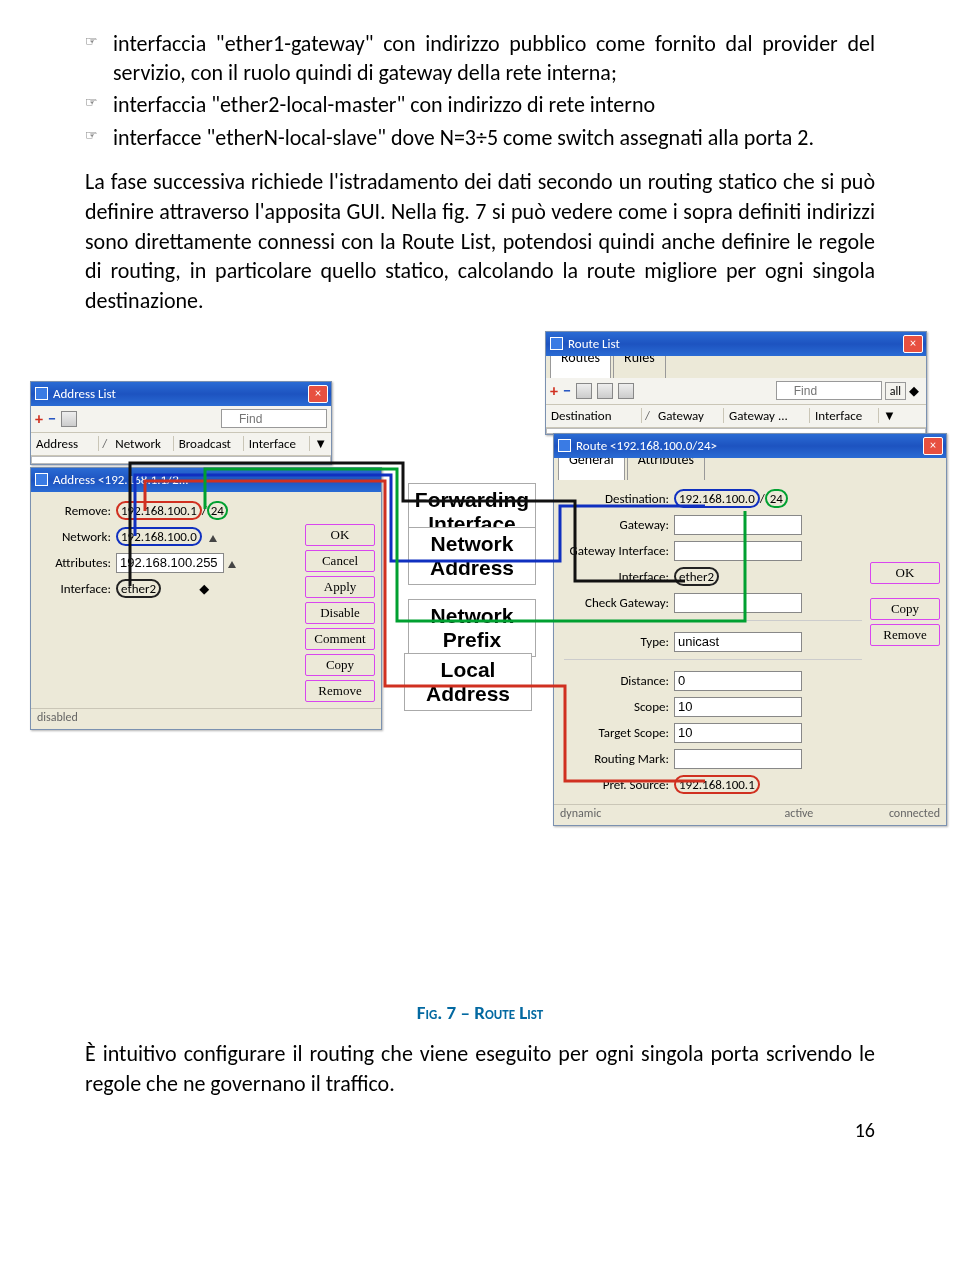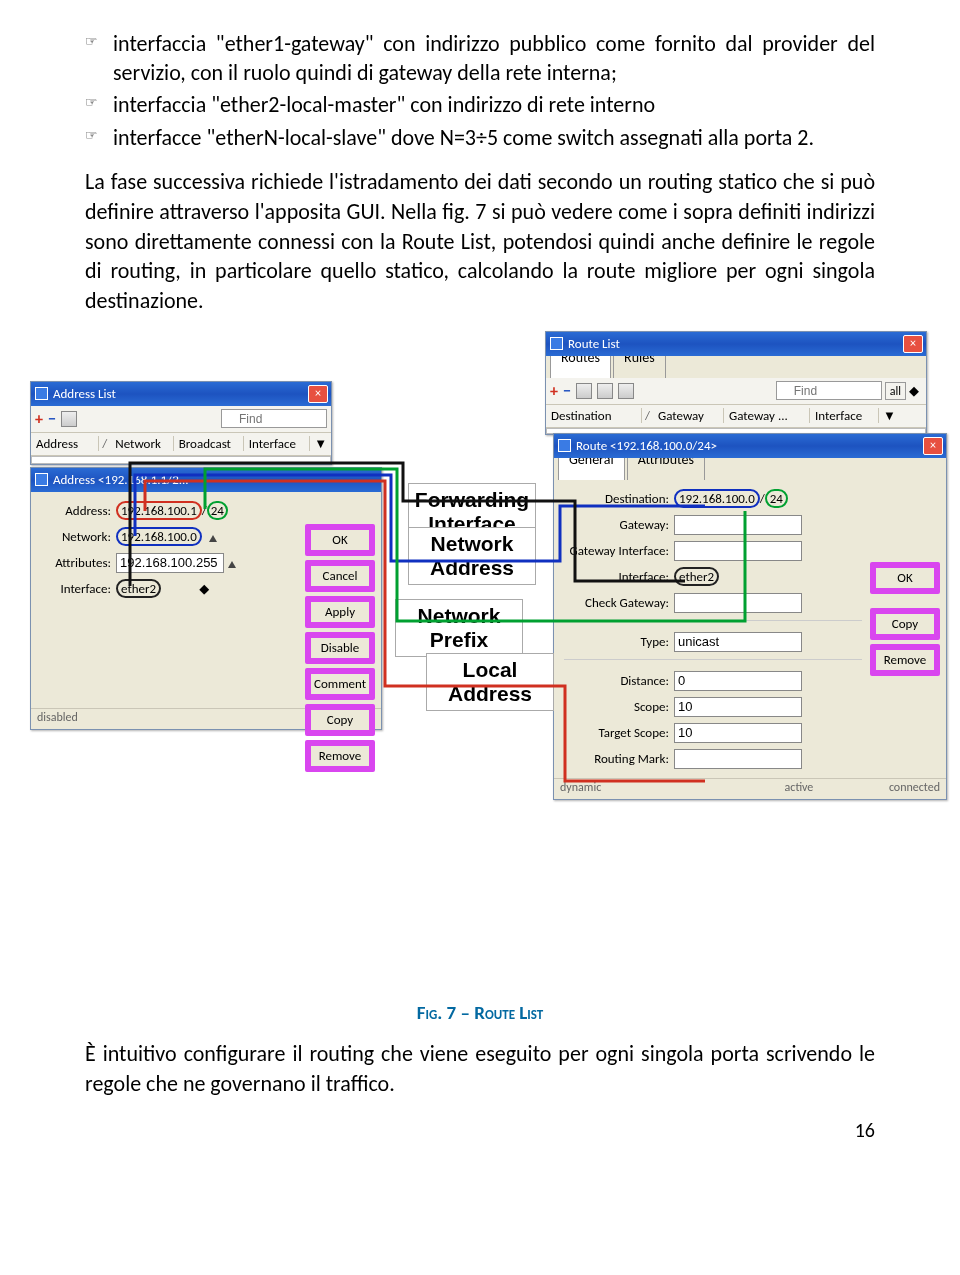--- a/index.html
+++ b/index.html
@@ -175,27 +175,28 @@
     top: 32px;
     width: 70px;
     display: flex;
     flex-direction: column;
   }
   .btncol.route {
     top:82px;
   }
   .btncol .btn {
     background: #ece9d8;
-    border: 6px solid #d946ef;
+    border: 1px solid #d946ef;
     font-size: 13px;
     height: 20px;
     margin-bottom: 4px;
     text-align: center;
     line-height: 20px;
     border-radius: 2px;
+    font-family: Liberation Serif, serif;
   }
   .circled {
     border: 2px solid;
     border-radius: 12px;
     padding: 0px 3px;
     display: inline-block;
   }
   .statusbar {
     height: 18px;
     background: #ece9d8;
@@ -301,21 +302,21 @@
       <div class="wbody" style="height:6px"></div>
     </div>
 
     <div class="win" style="left:-55px; top:116px; width:350px;">
       <div class="titlebar">
         <span class="sq"></span>
         <span>Address &lt;192.168.1.1/2...</span>
       </div>
       <div class="form" style="position:relative;padding-right:84px;">
         <div class="frow">
-          <span class="lbl">Address:</span>
+          <span class="lbl">Remove:</span>
           <span class="val">
             <span class="circled" style="border-color:#d03020">192.168.100.1</span>/<span class="circled" style="border-color:#00a030;padding:0 2px">24</span>
           </span>
         </div>
         <div class="frow">
           <span class="lbl">Network:</span>
           <span class="val">
             <span class="circled" style="border-color:#1030c0">192.168.100.0</span>
             <span class="arrow"></span>
           </span>
@@ -425,38 +426,42 @@
           <span class="val"><input style="width: 120px;" value="10"></span>
         </div>
         <div class="frow">
           <span class="lbl2">Target Scope:</span>
           <span class="val"><input style="width: 120px;" value="10"></span>
         </div>
         <div class="frow">
           <span class="lbl2">Routing Mark:</span>
           <span class="val"><input style="width: 120px;"></span>
         </div>
+        <div class="frow">
+          <span class="lbl2">Pref. Source:</span>
+          <span class="val"><span class="circled" style="border-color:#d03020">192.168.100.1</span></span>
+        </div>
         <div class="btncol route">
           <div class="btn">OK</div>
           <div style="height:10px"></div>
           <div class="btn">Copy</div>
           <div class="btn">Remove</div>
         </div>
       </div>
       <div class="statusbar">
         <span style="flex:1">dynamic</span>
         <span style="flex:1;text-align:right">active</span>
         <span style="flex:1;text-align:right">connected</span>
       </div>
     </div>
 
     <div class="annot" style="left:323px; top:132px; width:120px">Forwarding Interface</div>
     <div class="annot" style="left:323px; top:176px; width:120px">Network Address</div>
-    <div class="annot" style="left:310px; top:248px; width:120px">Network Prefix</div>
-    <div class="annot" style="left:341px; top:302px; width:120px">Local Address</div>
+    <div class="annot" style="left:323px; top:248px; width:120px">Network Prefix</div>
+    <div class="annot" style="left:319px; top:302px; width:120px">Local Address</div>
 
     <svg class="overlay" width="860" height="620">
 
       <path d="M 60 160 L 60 130 L 300 130 L 300 335 L 480 335 L 480 430 L 620 430" stroke="#d03020" stroke-width="3" fill="none"></path>
 
       <path d="M 50 185 L 50 124 L 306 124 L 306 210 L 475 210 L 475 155 L 620 155" stroke="#1030c0" stroke-width="3" fill="none"></path>
 
       <path d="M 120 158 L 120 118 L 312 118 L 312 270 L 660 270 L 660 160" stroke="#00a030" stroke-width="3" fill="none"></path>
 
       <path d="M 45 235 L 45 112 L 318 112 L 318 150 L 490 150 L 490 230 L 600 230" stroke="#111" stroke-width="3" fill="none"></path>

